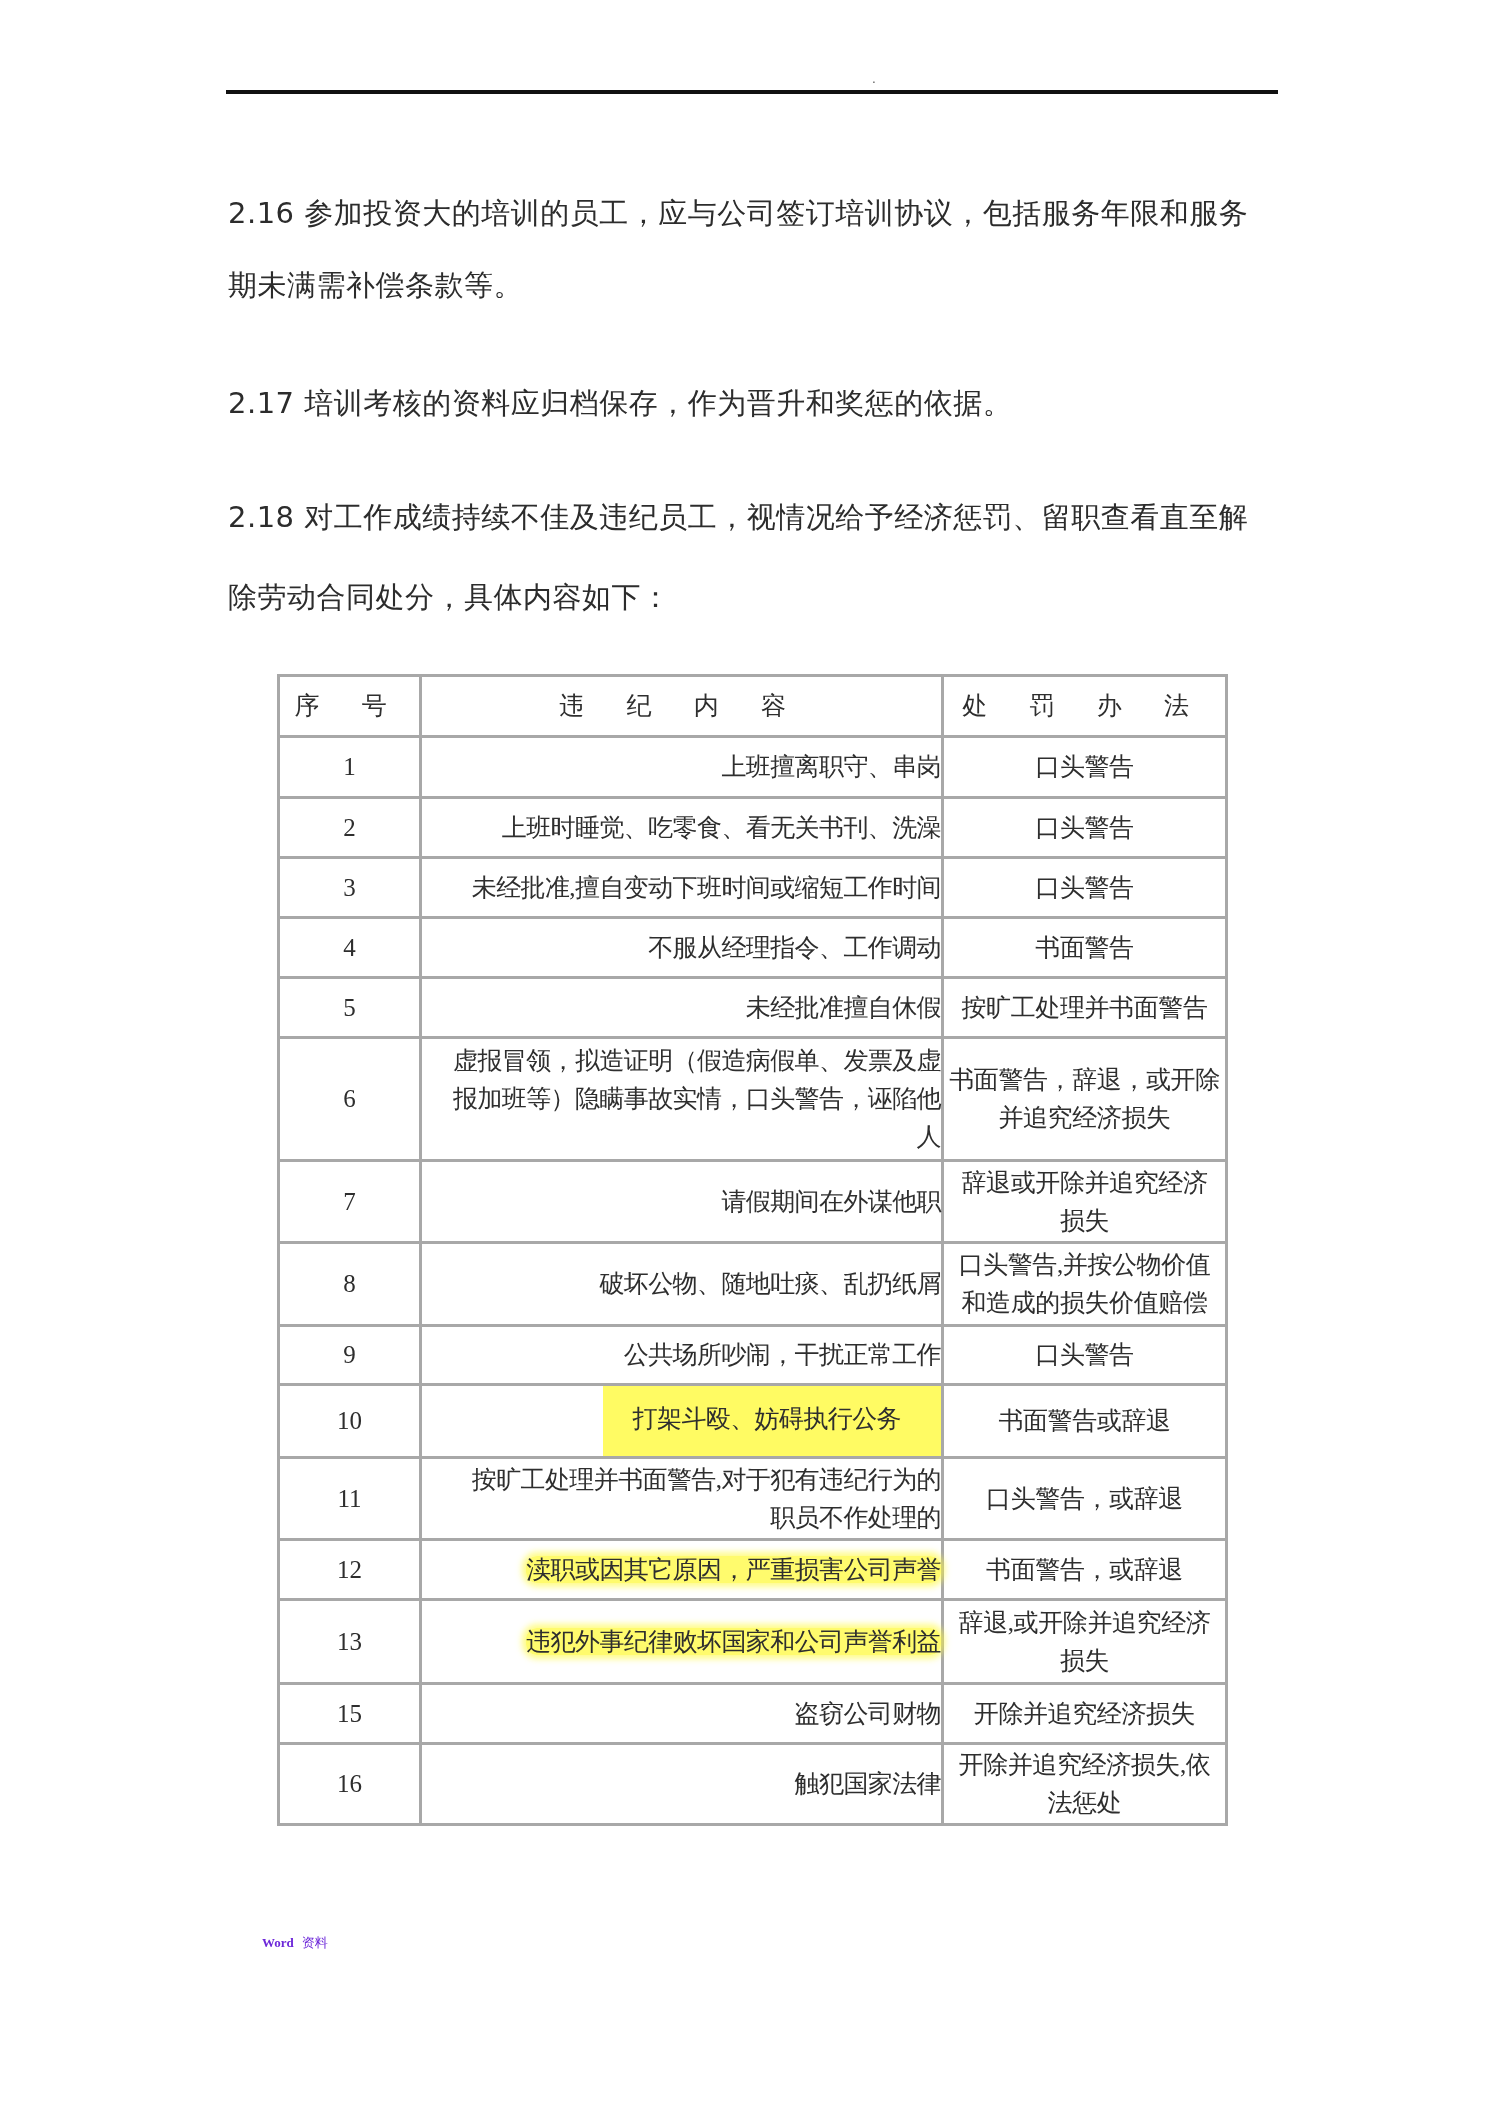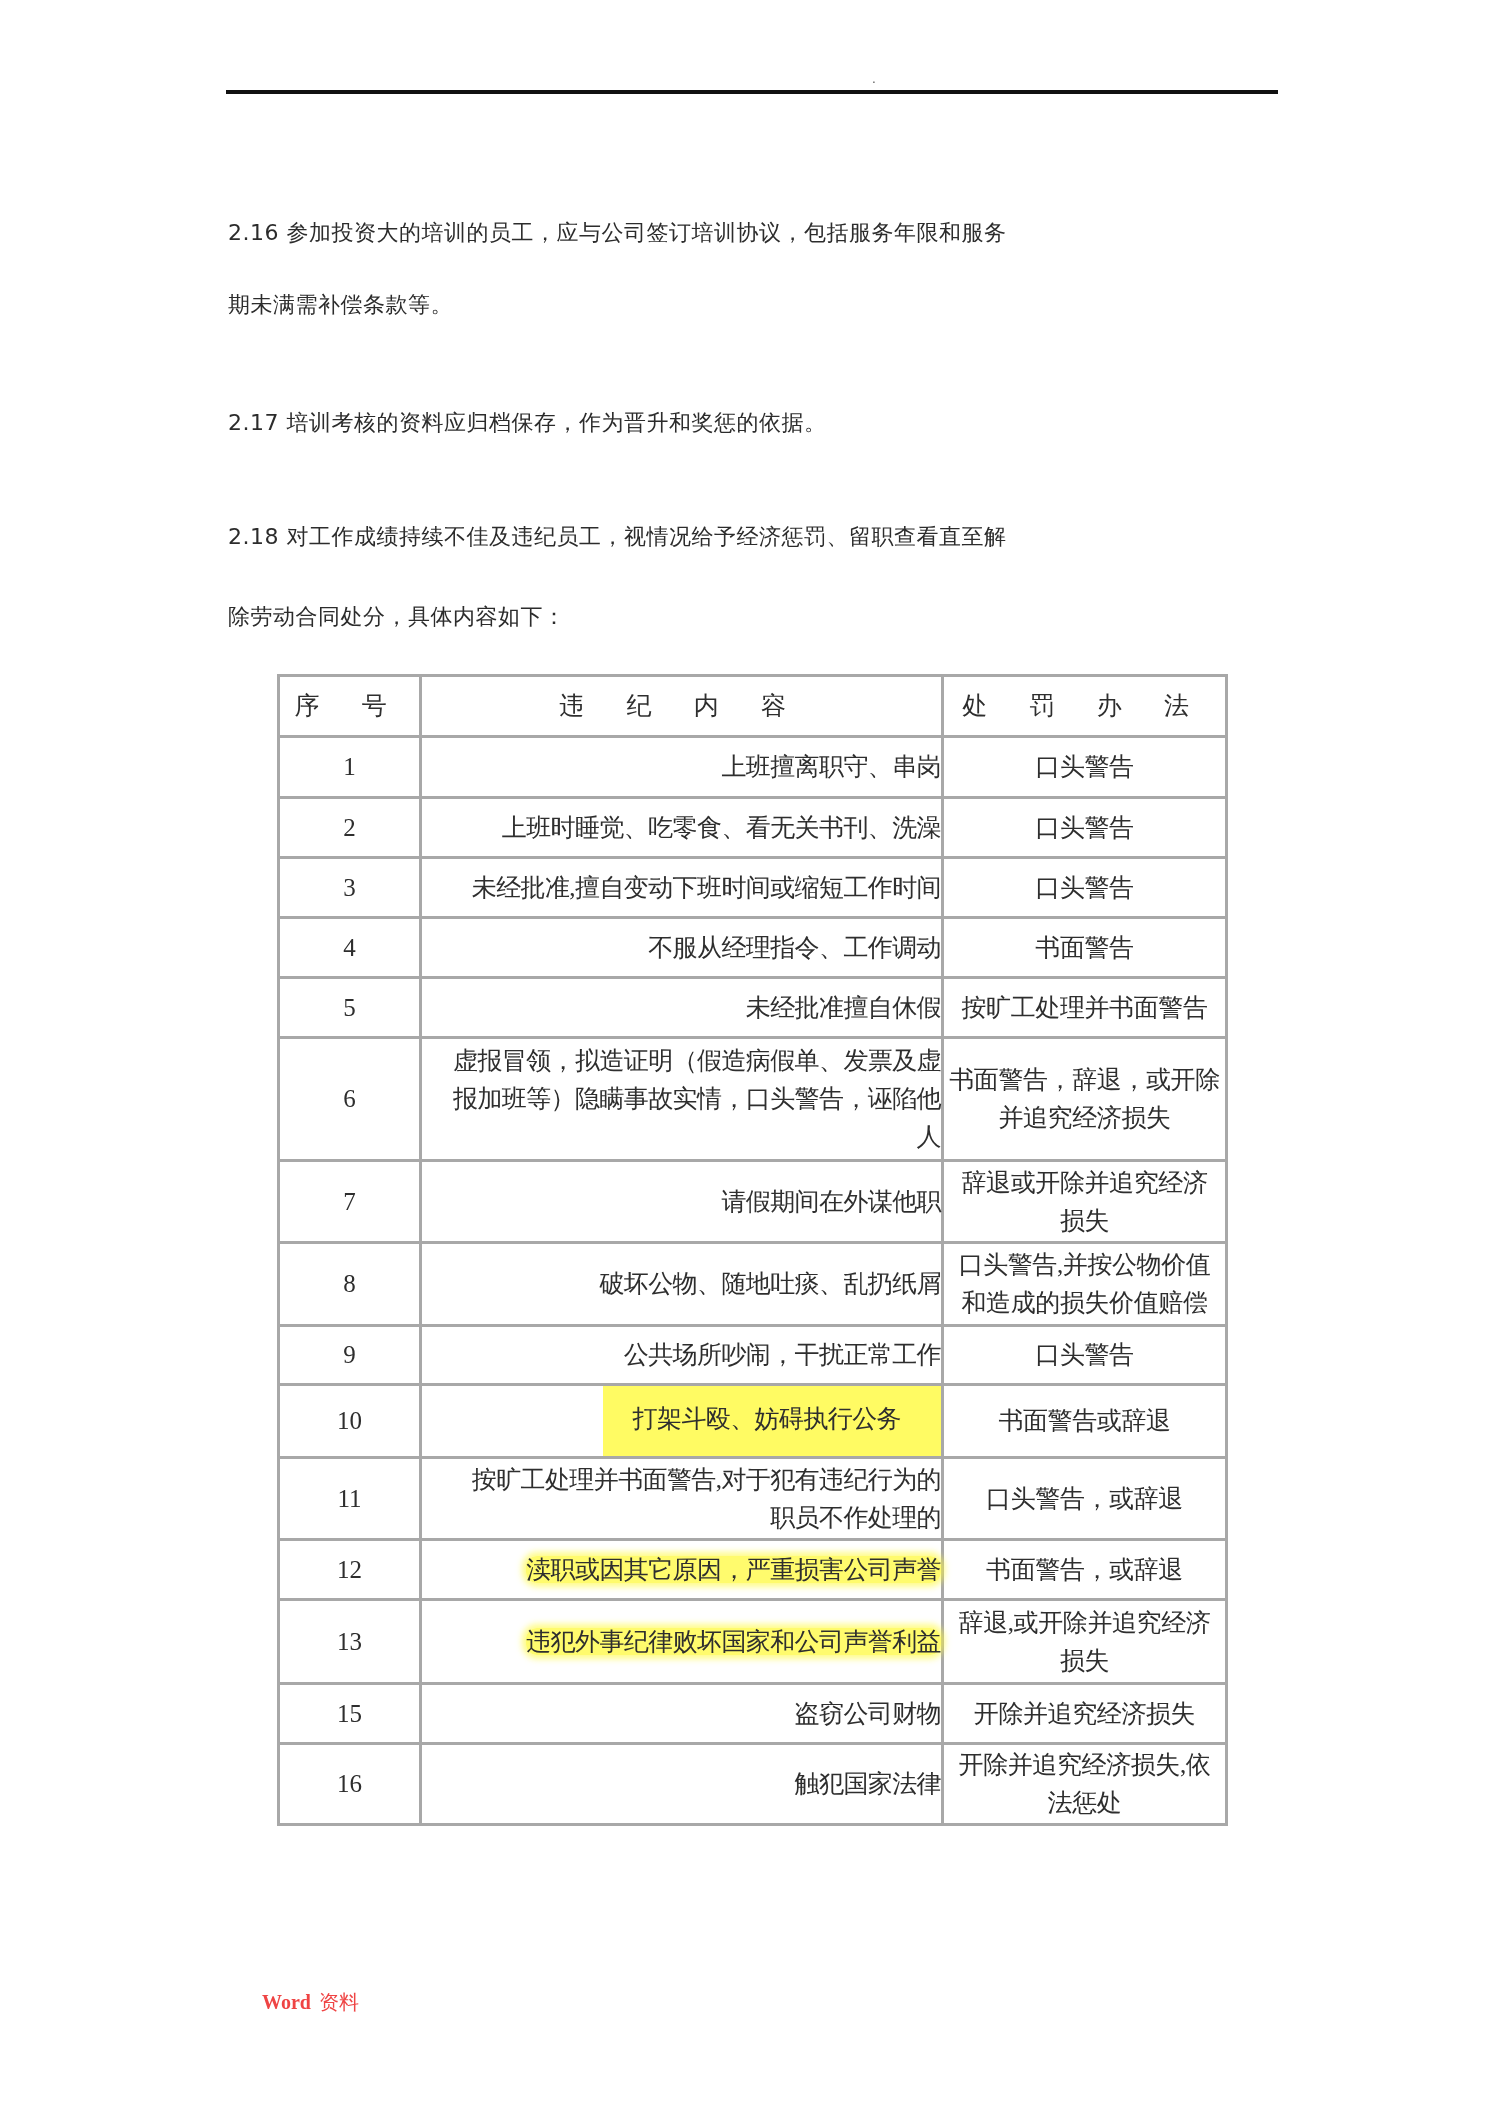--- a/index.html
+++ b/index.html
@@ -27,26 +27,25 @@
       position: absolute;
       left: 872px;
       top: 72px;
       font-size: 12px;
       color: #555;
       line-height: 14px;
     }
     .para-line {
       position: absolute;
       left: 228px;
-      font-size: 22px;
+      font-size: 29px;
       line-height: 36px;
       white-space: nowrap;
       letter-spacing: 0.5px;
       color: #2c2c2c;
-      margin-top: 20px;
     }
     .table-wrap {
       position: absolute;
       left: 277px;
       top: 674px;
       width: 948px;
     }
     table.rules {
       border-collapse: collapse;
       width: 948px;
@@ -92,23 +91,23 @@
     .hl-big {
       display: inline-block;
       background: rgba(255, 250, 60, 0.8);
       padding: 14px 40px 18px 10px;
       margin-left: -30px;
       padding-left: 30px;
     }
     .footer {
       position: absolute;
       left: 262px;
-      top: 1990px;
-      font-size: 20px;
-      color: #ef4444;
+      top: 1931px;
+      font-size: 13px;
+      color: #6d28d9;
       line-height: 24px;
     }
     .footer .word {
       font-family: "Liberation Serif", "DejaVu Serif", serif;
       font-weight: bold;
       margin-right: 8px;
     }
   </style>
 </head>
 <body>

